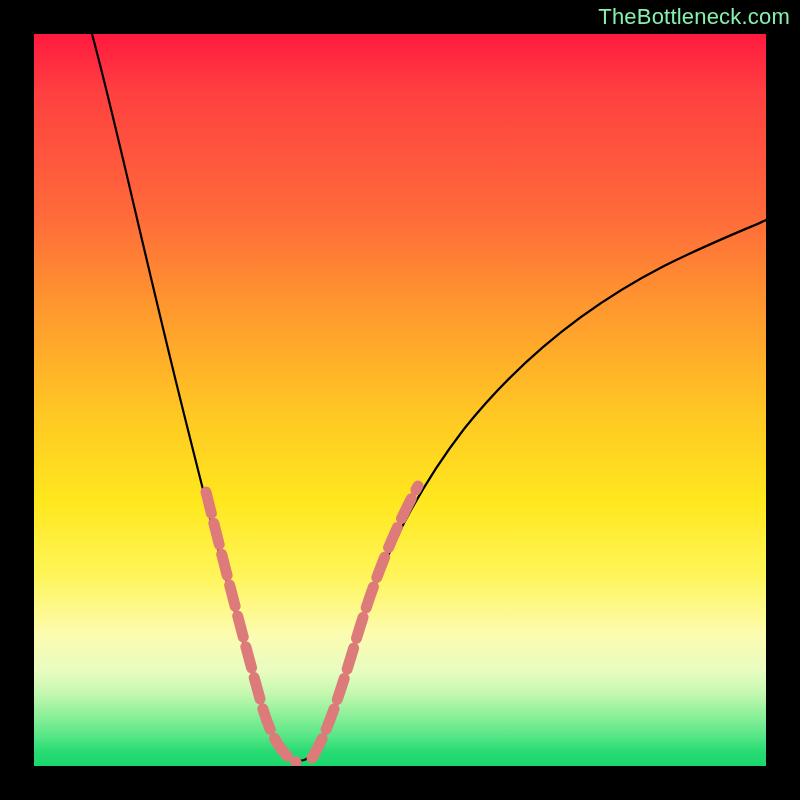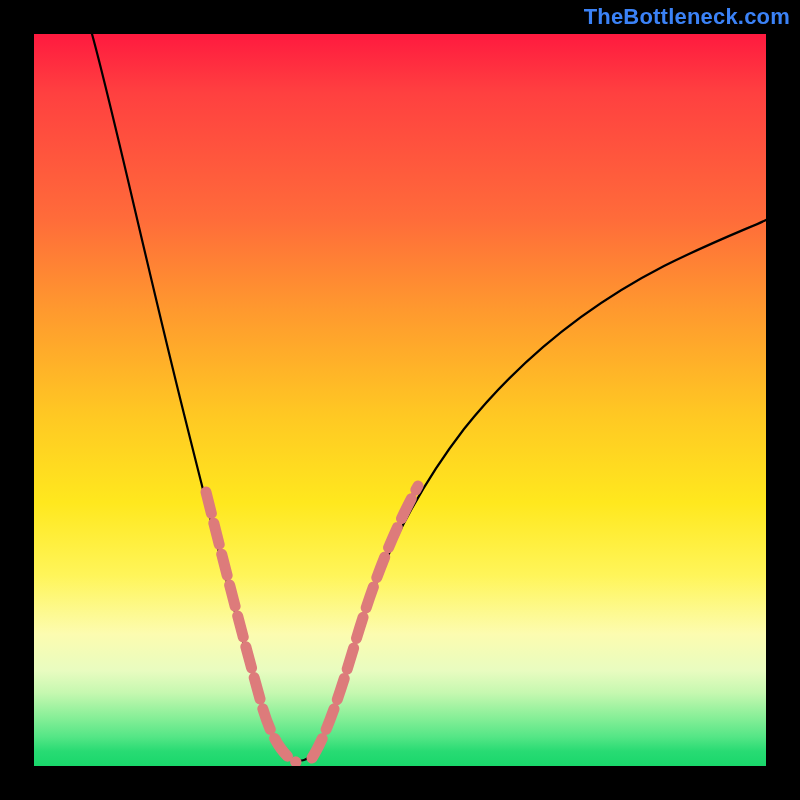--- a/index.html
+++ b/index.html
@@ -15,22 +15,22 @@
     height: 800px;
     background: #000;
     position: relative;
     box-sizing: border-box;
   }
   .watermark {
     position: absolute;
     top: 4px;
     right: 10px;
     font-size: 22px;
-    font-weight: bold;
-    color: #3b82f6;
+    font-weight: normal;
+    color: #86efac;
     letter-spacing: 0.2px;
     z-index: 10;
   }
   .plot-area {
     position: absolute;
     left: 34px;
     top: 34px;
     width: 732px;   
     height: 732px;
     overflow: hidden;

